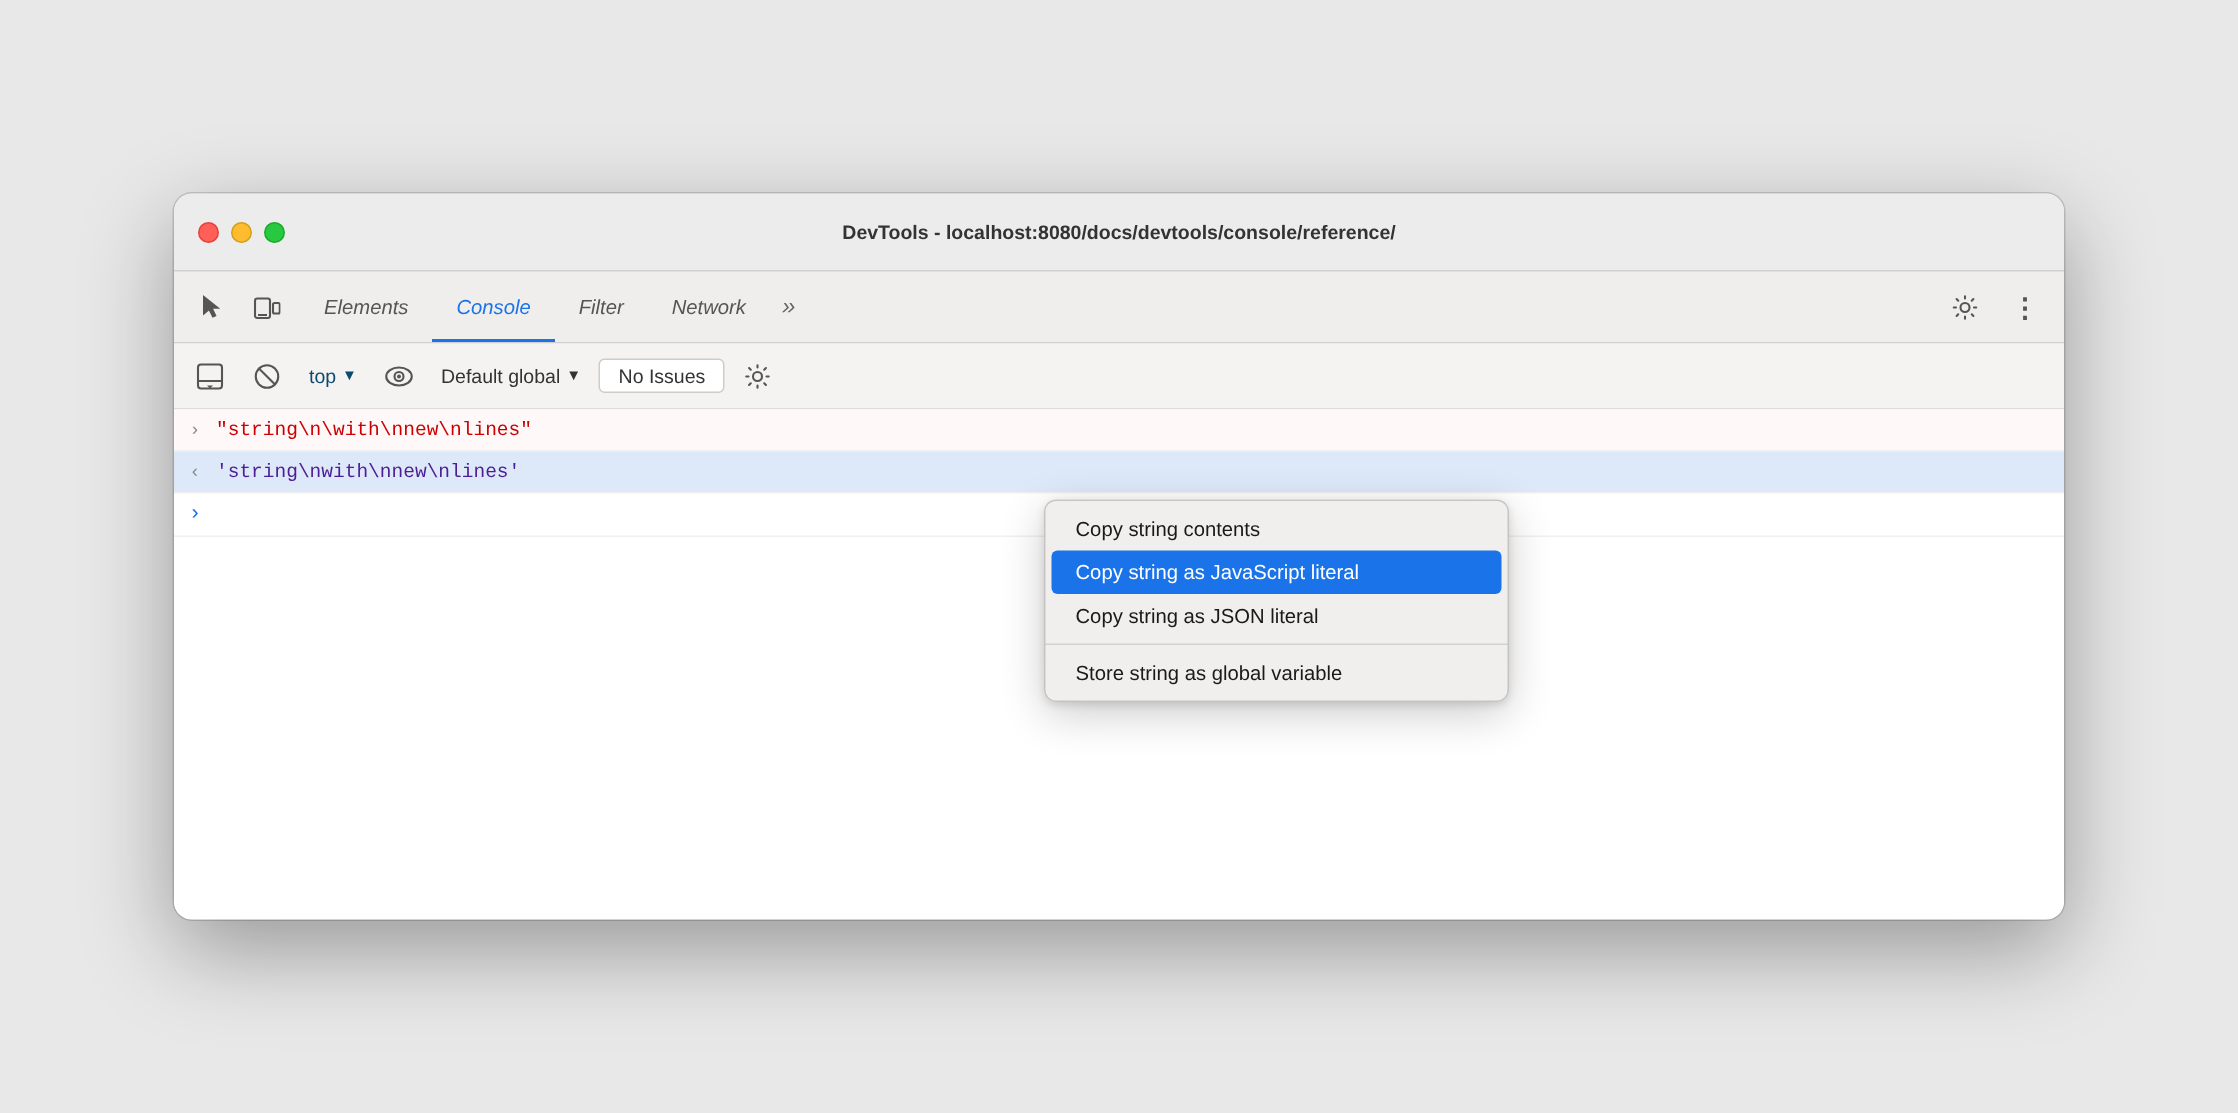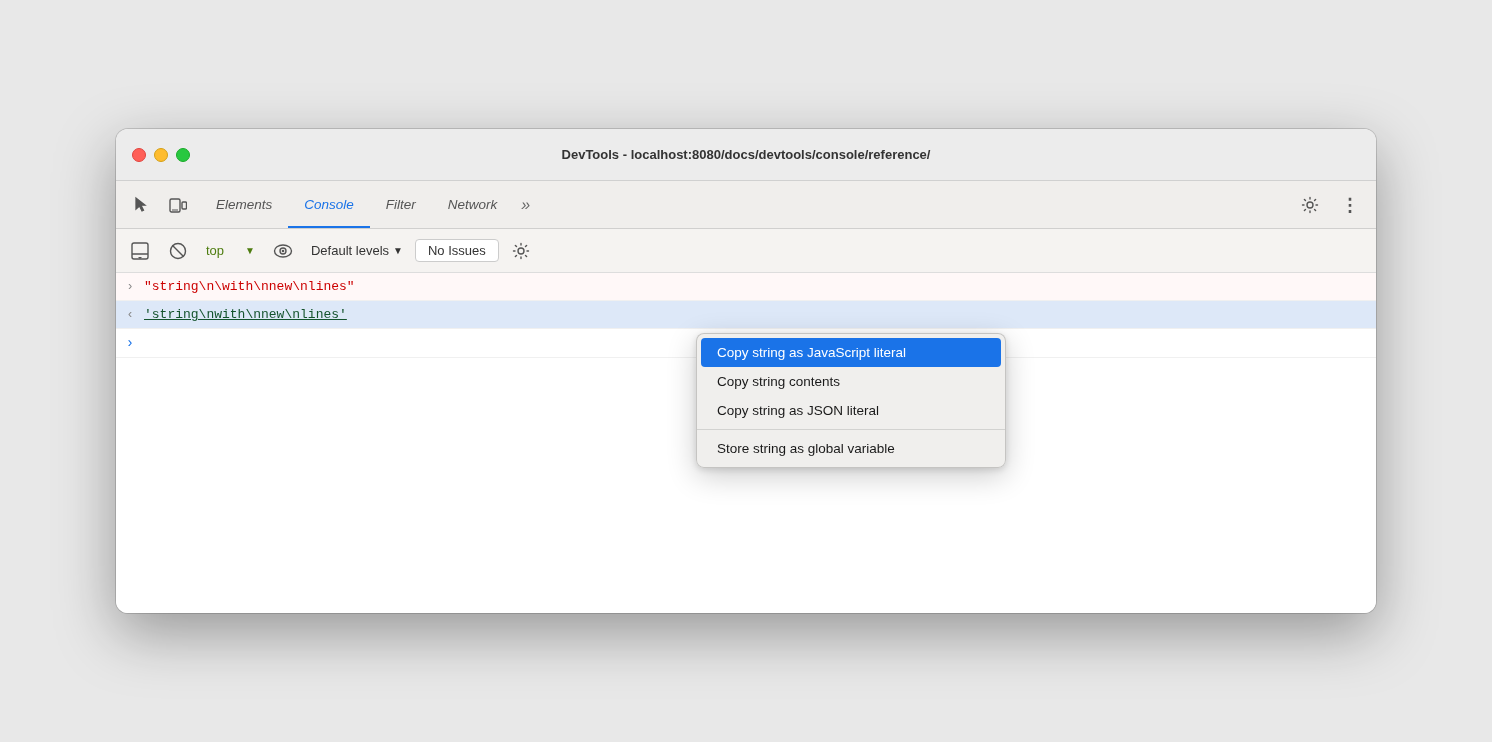--- a/index.html
+++ b/index.html
@@ -136,23 +136,23 @@
       justify-content: center;
       border-radius: 4px;
       cursor: pointer;
       color: #555;
       font-size: 14px;
       flex-shrink: 0;
     }
     .context-selector {
       display: flex;
       align-items: center;
-      gap: 21px;
-      font-size: 13px;
-      color: #4d7c0f;
+      gap: 4px;
+      font-size: 13px;
+      color: #0c4a6e;
       cursor: pointer;
       padding: 2px 6px;
       border-radius: 4px;
     }
     .filter-input {
       flex: 1;
       max-width: 340px;
       height: 28px;
       border: 1px solid #ccc;
       border-radius: 4px;
@@ -347,21 +347,21 @@
     <div class="console-btn">
       <svg width="22" height="18" viewBox="0 0 22 18">
         <ellipse cx="11" cy="9" rx="8.5" ry="6" stroke="#555" stroke-width="1.4" fill="none"></ellipse>
         <circle cx="11" cy="9" r="3" stroke="#555" stroke-width="1.4" fill="none"></circle>
         <circle cx="11" cy="9" r="1.3" fill="#555"></circle>
       </svg>
     </div>
 
 
     <div class="default-levels">
-      <span>Default levels</span>
+      <span>Default global</span>
       <span style="font-size:10px;">▼</span>
     </div>
 
     <button class="no-issues-btn">
       <span>No Issues</span>
     </button>
 
     <div class="console-btn">
       <svg width="18" height="18" viewBox="0 0 18 18">
         <circle cx="9" cy="9" r="3" stroke="#555" stroke-width="1.4" fill="none"></circle>
@@ -372,34 +372,34 @@
 
   <div class="console-output">
 
     <div class="console-line output-line">
       <div class="line-arrow arrow-right">›</div>
       <div class="line-content" style="color:#c00;">"string\n\with\nnew\nlines"</div>
     </div>
 
     <div class="console-line input-line" style="background:#dde8f8;">
       <div class="line-arrow arrow-left" style="color:#888;">‹</div>
-      <div class="line-content" style="color:#14532d;text-decoration:underline;">'string\nwith\nnew\nlines'</div>
+      <div class="line-content" style="color:#4c1d95;">'string\nwith\nnew\nlines'</div>
     </div>
 
     <div class="console-line prompt-line">
       <div class="line-arrow arrow-prompt" style="color:#1a73e8;">›</div>
       <div class="line-content" style="color:#555;"></div>
     </div>
 
     <div class="context-menu">
+      <div class="menu-item">
+        <span>Copy string contents</span>
+      </div>
       <div class="menu-item selected">
         <span>Copy string as JavaScript literal</span>
-      </div>
-      <div class="menu-item">
-        <span>Copy string contents</span>
       </div>
       <div class="menu-item">
         <span>Copy string as JSON literal</span>
       </div>
       <div class="menu-separator"></div>
       <div class="menu-item">
         <span>Store string as global variable</span>
       </div>
     </div>
   </div>

